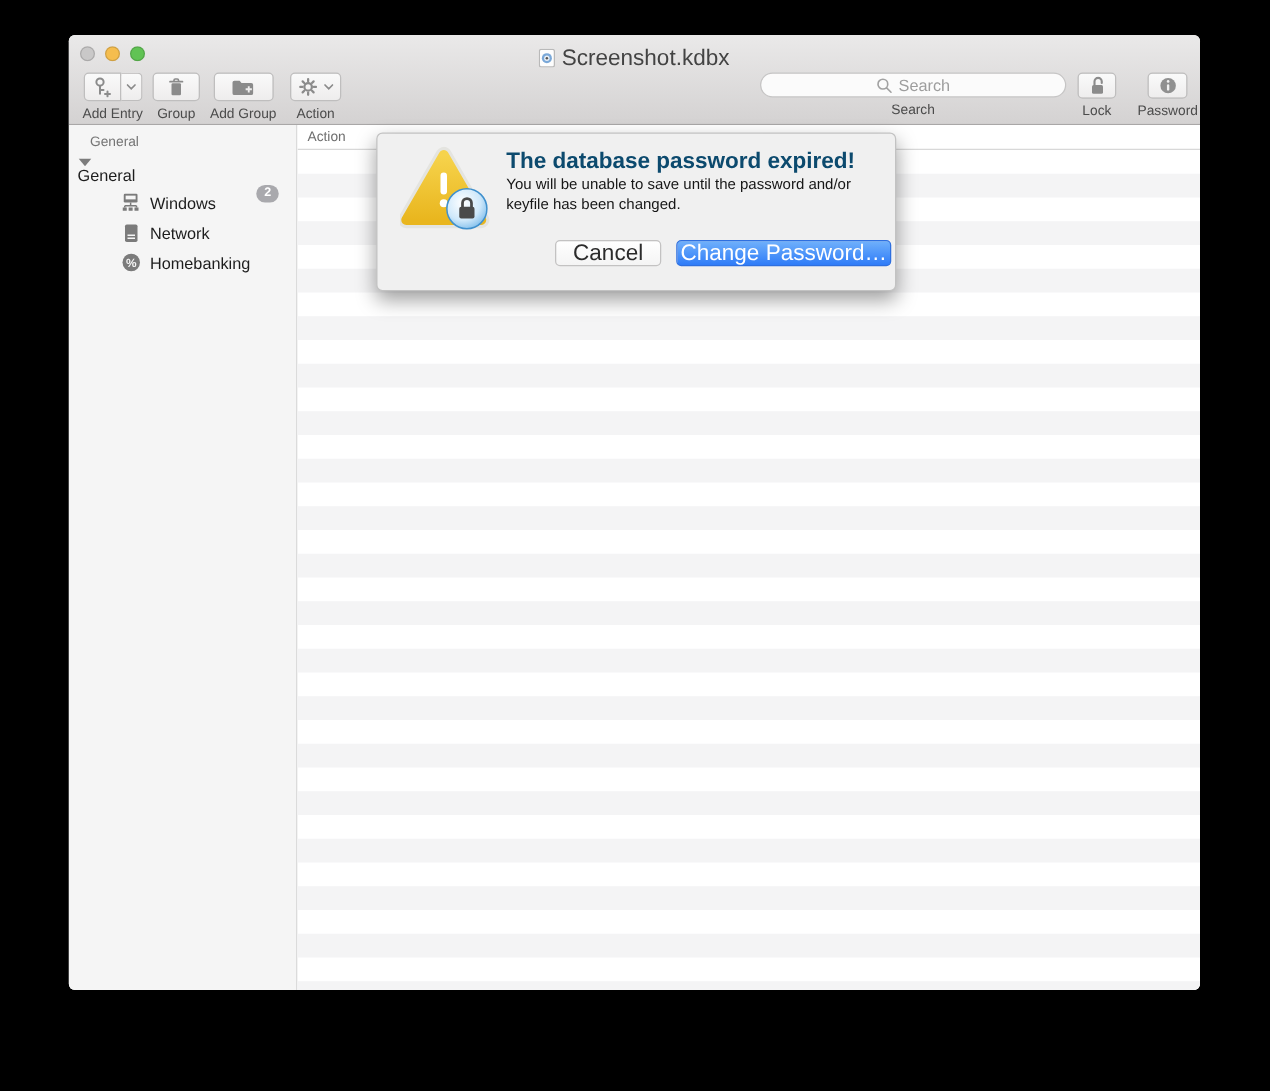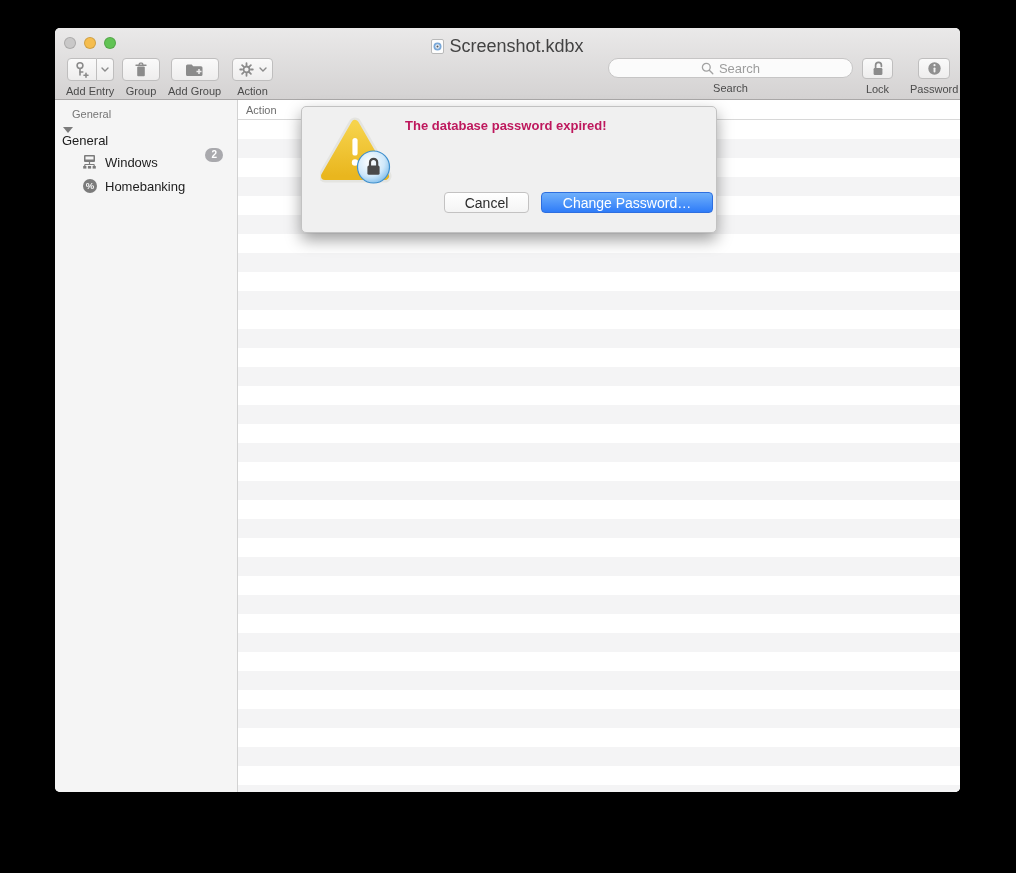--- a/index.html
+++ b/index.html
@@ -29,37 +29,37 @@
   .content{position:absolute;top:72px;left:0;right:0;bottom:0;display:flex;overflow:hidden;}
   .sidebar{width:182px;flex:none;background:#f5f5f5;border-right:1px solid #d2d2d2;position:relative;box-sizing:content-box;}
   .side-header{position:absolute;left:17px;top:8px;font-size:11px;color:#757575;}
   .group-row{position:absolute;left:0;right:0;top:27px;height:22px;display:flex;align-items:flex-start;flex-direction:column;}
   .disclosure{margin-left:8px;width:0;height:0;border-left:5px solid transparent;
               border-right:5px solid transparent;border-top:6px solid #7c7c7c;}
   .group-label{margin-left:7px;font-size:13px;color:#1d1d1d;}
   .count-badge{margin-left:auto;margin-right:14px;background:#a9a9ad;color:#fff;font-size:10px;
                font-weight:bold;border-radius:8px;padding:1px 6px;line-height:12px;}
   .side-items{position:absolute;top:50px;left:0;right:0;}
-  .side-item{height:24px;display:flex;align-items:center;padding-left:26px;gap:7px;
+  .side-item{height:24px;display:flex;align-items:center;padding-left:41px;gap:7px;
              font-size:13px;color:#1d1d1d;}
   .side-item .ic{width:17px;display:flex;justify-content:center;align-items:center;}
   
   .main{flex:1;position:relative;background:#fff;overflow:hidden;}
   .list-header{height:20px;border-bottom:1px solid #d8d8d8;display:flex;align-items:center;
                padding-left:8px;font-size:11px;color:#6e6e6e;background:#fff;box-sizing:border-box;}
   .row{height:19px;}
   .rows .row:nth-child(even){background:#f4f4f5;}
   
   .sheet{position:absolute;left:246px;top:78px;width:416px;height:127px;background:#f0f0f0;
          border:1px solid #c2c2c2;border-radius:5px;box-shadow:0 7px 16px rgba(0,0,0,.38);
          z-index:10;box-sizing:border-box;}
   .sheet-icon{position:absolute;left:18px;top:10px;}
-  .sheet-title{position:absolute;left:103px;top:11px;font-size:13px;font-weight:bold;color:#be185d;}
+  .sheet-title{position:absolute;left:103px;top:11px;font-size:18px;font-weight:bold;color:#0c4a6e;}
   .sheet-msg{position:absolute;left:103px;top:32px;width:302px;font-size:12px;line-height:16px;color:#161616;}
-  .btn{position:absolute;height:21px;border-radius:4px;font-size:14px;display:flex;align-items:center;
+  .btn{position:absolute;height:21px;border-radius:4px;font-size:18px;display:flex;align-items:center;
        justify-content:center;box-sizing:border-box;cursor:default;}
   .btn-cancel{left:142px;top:85px;width:85px;background:linear-gradient(#ffffff,#f4f4f4);
               border:1px solid #c3c2c2;color:#2b2b2b;}
   .btn-primary{left:239px;top:85px;width:172px;background:linear-gradient(#6fb0fb,#2f7cf8);
                border:1px solid #2e6fdf;color:#fff;}
 </style>
 </head>
 <body>
 
 <div class="stage">
@@ -190,20 +190,30 @@
                 <svg width="17" height="16" viewBox="0 0 17 16">
                   <rect x="3" y="1" width="11" height="7" rx="1" fill="#7b7b7b"></rect>
                   <rect x="4.5" y="2.5" width="8" height="3" fill="#f5f5f5"></rect>
                   <path d="M8.5 8 V10.5 M3.8 10.5 H13.2 M3.8 10.5 V12 M13.2 10.5 V12" stroke="#7b7b7b" stroke-width="1.2" fill="none"></path>
                   <rect x="2.2" y="12" width="3.2" height="2.6" fill="#7b7b7b"></rect>
                   <rect x="6.9" y="12" width="3.2" height="2.6" fill="#7b7b7b"></rect>
                   <rect x="11.6" y="12" width="3.2" height="2.6" fill="#7b7b7b"></rect>
                 </svg>
               </span>
               <span>Windows</span>
+            </div>
+            <div class="side-item">
+              <span class="ic">
+                <svg width="12" height="15" viewBox="0 0 12 15">
+                  <rect x="1" y="0.5" width="10" height="14" rx="1.4" fill="#7b7b7b"></rect>
+                  <rect x="3" y="8.6" width="6" height="1.2" fill="#f5f5f5"></rect>
+                  <rect x="3" y="11" width="6" height="1.2" fill="#f5f5f5"></rect>
+                </svg>
+              </span>
+              <span>Network</span>
             </div>
             <div class="side-item">
               <span class="ic">
                 <svg width="16" height="16" viewBox="0 0 16 16">
                   <circle cx="8" cy="8" r="7" fill="#7b7b7b"></circle>
                   <text x="8" y="11.4" text-anchor="middle" font-size="9.5" font-weight="bold" fill="#f5f5f5" font-family="Liberation Sans, sans-serif">%</text>
                 </svg>
               </span>
               <span>Homebanking</span>
             </div>
@@ -270,18 +280,19 @@
         </defs>
         <path d="M35 7 L65 59 L5 59 Z" fill="#e4e4e0" stroke="#e4e4e0" stroke-width="13" stroke-linejoin="round"></path>
         <path d="M35 7 L65 59 L5 59 Z" fill="url(#yg)" stroke="url(#yg)" stroke-width="8" stroke-linejoin="round"></path>
         <rect x="32.4" y="21" width="5.2" height="17.5" rx="2.6" fill="#fff"></rect>
         <circle cx="35" cy="45.5" r="3.2" fill="#fff"></circle>
         <circle cx="53.5" cy="50" r="16" fill="url(#bgr)" stroke="#4090cd" stroke-width="1.2"></circle>
         <path d="M50 49 v-3.6 a3.6 3.6 0 0 1 7.2 0 V49" fill="none" stroke="#4a4a4a" stroke-width="2.2"></path>
         <rect x="47.4" y="48.4" width="12.2" height="9.4" rx="1.6" fill="#4a4a4a"></rect>
       </svg>
       <div class="sheet-title">The database password expired!</div>
+      <div class="sheet-msg">You will be unable to save until the password and/or keyfile has been changed.</div>
       <div class="btn btn-cancel">Cancel</div>
       <div class="btn btn-primary">Change Password…</div>
     </div>
 
   </div>
 </div>
 
 </body></html>

